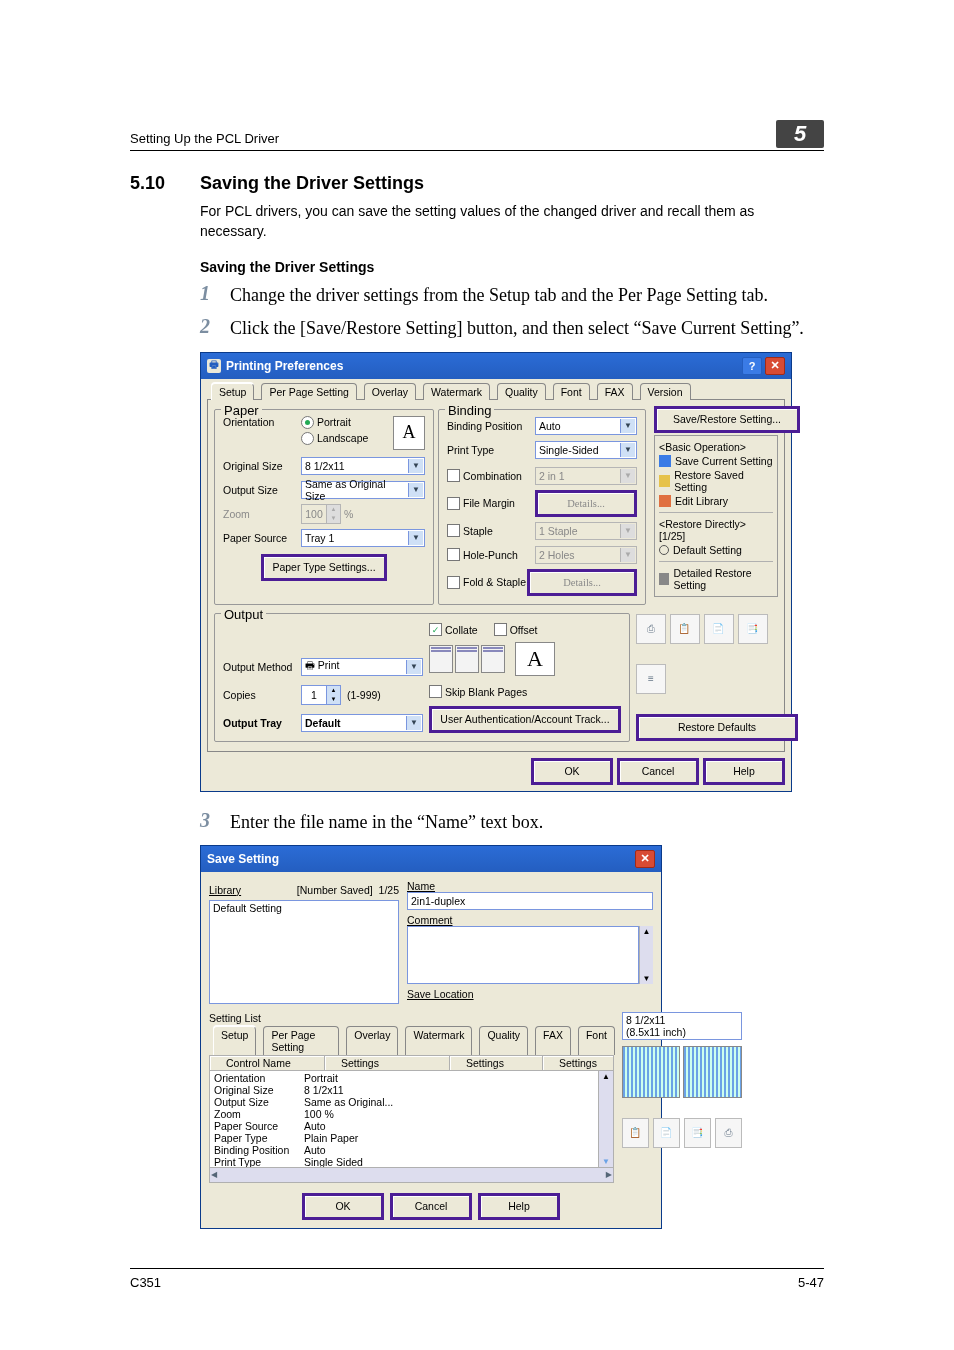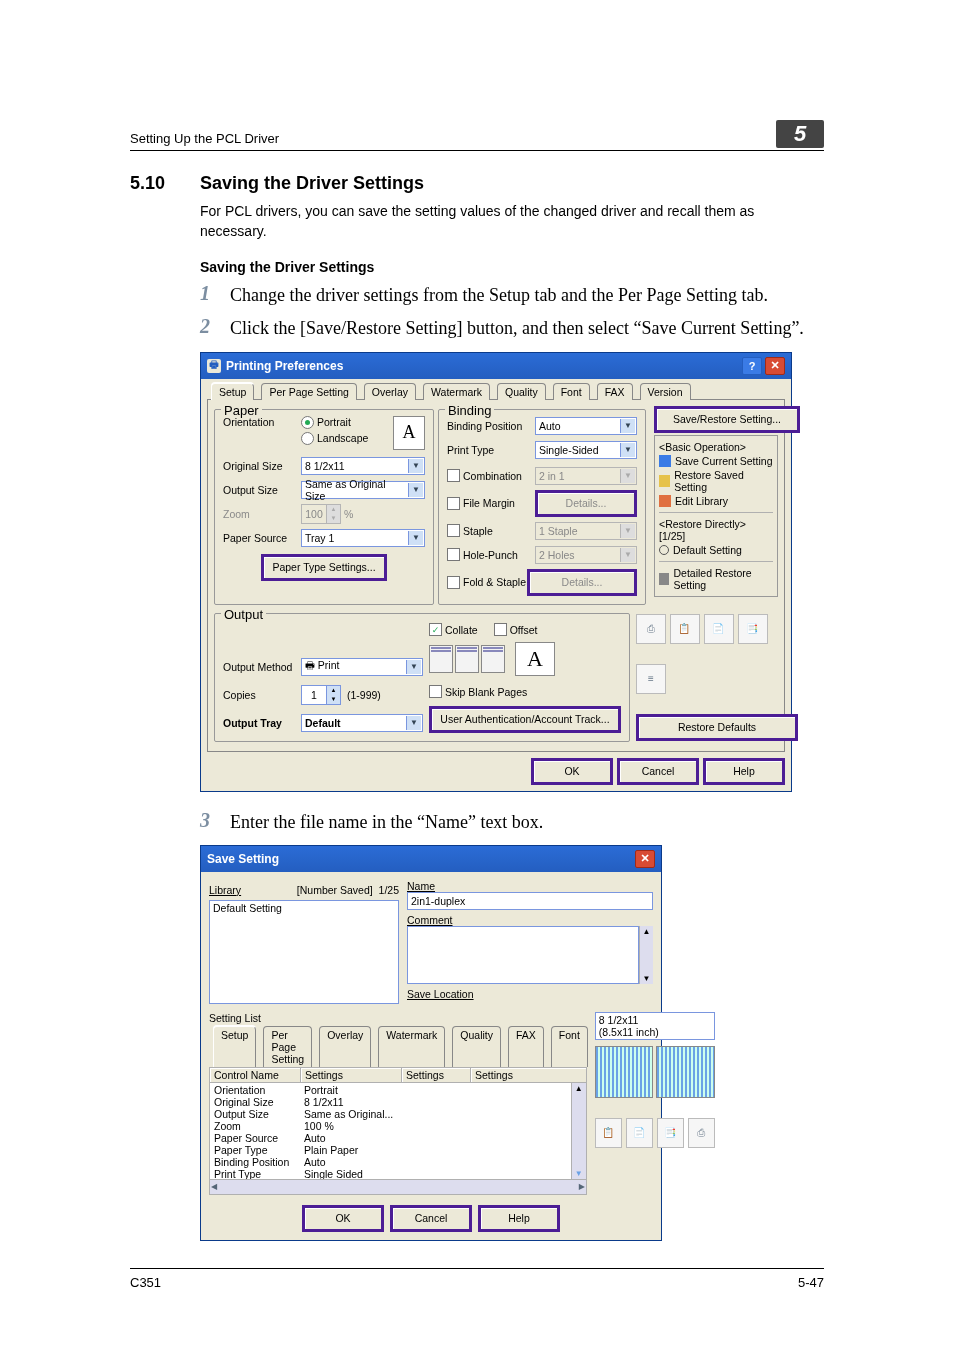--- a/index.html
+++ b/index.html
@@ -144,21 +144,21 @@
   .radio-dot { width: 11px; height: 11px; border: 1px solid #777; border-radius: 50%; background: #fff; display: inline-flex; align-items: center; justify-content: center; }
   .radio-dot.on::after { content: ""; width: 5px; height: 5px; background: #2a5; border-radius: 50%; }
   .check-box { width: 11px; height: 11px; border: 1px solid #777; background: #fff; display: inline-flex; align-items: center; justify-content: center; font-size: 10px; color: #2a5; }
   .check-box.on::after { content: "✓"; font-size: 9px; }
   .btn {
     border: 3px solid #4c1d95; background: #ece9d8;
     padding: 1px 8px; font-size: 10.5px; height: 19px;
     display: inline-flex; align-items: center; justify-content: center;
     box-shadow: inset 1px 1px 0 #fff;
   }
-  .btn.disabled { color: #8a8a8a; }
+  .btn.disabled { color: #8a8a8a; font-family: Liberation Serif, serif; }
   .link-item { font-size: 10.5px; display: flex; align-items: center; gap: 4px; padding: 1px 0; }
   .mini-icon { width: 12px; height: 12px; display: inline-block; }
   .mi-save { background: #3a7be6; }
   .mi-open { background: #e6c24a; }
   .mi-lib { background: #e07040; }
   .mi-dot { border: 1px solid #555; border-radius: 50%; width: 8px; height: 8px; }
   .mi-wrench { background: #888; }
 
   .spinner { display: inline-flex; border: 1px solid #7a96df; height: 18px; }
   .spinner .val { width: 24px; display: inline-flex; align-items: center; justify-content: center; background: #fff; }
@@ -191,21 +191,21 @@
   .util-icon.disabled { color: #ccc; }
   .hr { height: 1px; background: #b0b0b0; margin: 4px 0; }
   .list-box {
     border: 1px solid #7a96df; background: #fff; height: 60px;
     font-size: 10.5px; padding: 1px 3px;
   }
   .tablehdr {
     border: 1px solid #b0b0b0; display: flex; font-size: 10.5px;
     background: #ece9d8;
   }
-  .tablehdr > div { border-right: 1px solid #b0b0b0; padding: 1px 4px; box-shadow: inset 1px 1px 0 #fff; }
+  .tablehdr > div { border-right: 1px solid #b0b0b0; padding: 1px 16px; box-shadow: inset 1px 1px 0 #fff; }
   .tablebody {
     border: 1px solid #b0b0b0; border-top: none; background: #fff;
     font-size: 10.5px; display: flex; height: 96px; overflow: hidden;
   }
   .tablebody .col { padding: 1px 4px; }
   .scroll-x { height: 14px; background: #dde; border: 1px solid #b0b0b0; border-top: none; display: flex; align-items: center; justify-content: space-between; font-size: 8px; color: #567; padding: 0 1px; }
   .scroll-y { width: 14px; background: #dde; border-left: 1px solid #b0b0b0; display: flex; flex-direction: column; align-items: center; justify-content: space-between; font-size: 8px; padding: 1px 0; }
   .bluechart {
     width: 60px; height: 50px; background:
       repeating-linear-gradient(90deg, #6aa2e6 0 2px, #cfe 2px 4px);

